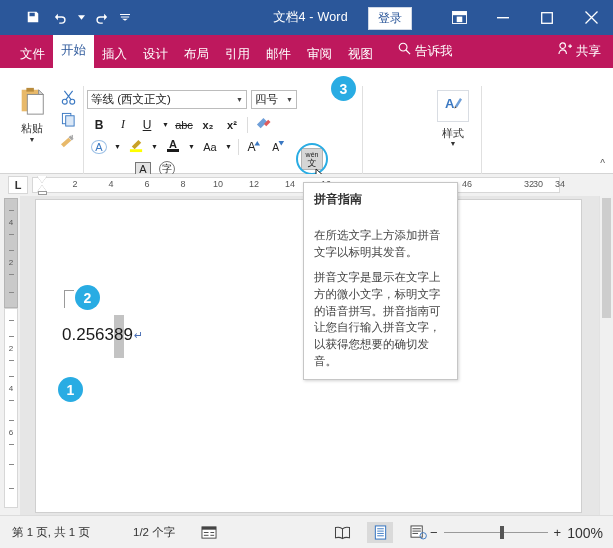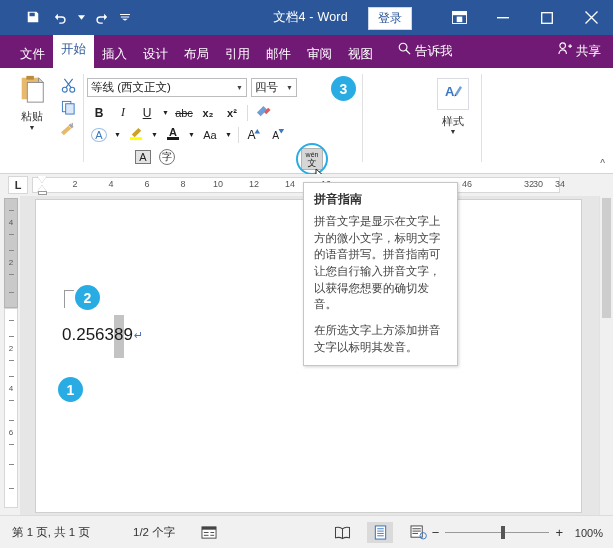--- a/index.html
+++ b/index.html
@@ -18,33 +18,33 @@
   .qat-btn svg{display:block;}
   .title-text{position:absolute;left:0;top:0;width:613px;height:35px;line-height:35px;
       text-align:center;color:#fff;font-size:12.5px;letter-spacing:.2px;padding-left:8px;box-sizing:border-box;}
   .signin{position:absolute;left:368px;top:7px;height:21px;padding:0 9px;line-height:21px;
       background:#fff;color:#2b579a;font-size:12px;border:1px solid #cfd8e6;cursor:default;}
   .win-btns{position:absolute;right:0;top:0;height:35px;display:flex;}
   .win-btn{width:44px;height:35px;display:flex;align-items:center;justify-content:center;color:#fff;}
   .win-btn svg{display:block;}
 
   
-  .tabbar{position:absolute;left:0;top:35px;width:613px;height:33px;background:#701a75;}
+  .tabbar{position:absolute;left:0;top:35px;width:613px;height:33px;background:#be185d;}
   .tabs{position:absolute;left:12px;top:0;display:flex;align-items:flex-end;height:33px;}
   .tab{height:28px;line-height:28px;padding:0 8px;color:#fff;font-size:12.5px;cursor:default;}
-  .tab.active{background:#fff;color:#2b579a;position:relative;top:0;height:33px;line-height:30px;font-family:Liberation Mono, monospace;}
+  .tab.active{background:#fff;color:#2b579a;position:relative;top:0;height:33px;line-height:30px;}
   .tellme{position:absolute;left:398px;top:0;height:33px;line-height:33px;color:#fff;font-size:12.5px;
      display:flex;align-items:center;gap:4px;}
   .share{position:absolute;right:12px;top:0;height:33px;line-height:33px;color:#fff;font-size:12.5px;
      display:flex;align-items:center;gap:4px;}
 
   
   .ribbon{position:absolute;left:0;top:68px;width:613px;height:105px;background:#fff;
       border-bottom:1px solid #d4d4d4;}
-  .grp{position:absolute;top:0;height:135px;}
+  .grp{position:absolute;top:12px;height:135px;}
   .grp-label{position:absolute;bottom:2px;width:100%;text-align:center;font-size:11px;color:#444;}
   .grp-sep{position:absolute;top:6px;width:1px;height:88px;background:#e0e0e0;}
   .dlg{position:absolute;bottom:3px;font-size:9px;color:#777;}
 
   
   #grp-clip{left:0;width:84px;}
   .paste-big{position:absolute;left:10px;top:6px;width:44px;text-align:center;cursor:default;}
   .paste-lbl{font-size:11px;color:#333;margin-top:1px;}
   .caret{font-size:7px;color:#333;line-height:7px;}
   .clip-side{position:absolute;left:56px;top:8px;width:24px;}
@@ -119,39 +119,39 @@
   .badge{position:absolute;width:25px;height:25px;border-radius:50%;background:#29ace3;color:#fff;
      display:flex;align-items:center;justify-content:center;font-size:14px;font-weight:bold;
      font-family:"Liberation Sans",sans-serif;box-shadow:0 0 0 2px #fff;}
   #badge1{left:58px;top:377px;}
   #badge2{left:75px;top:285px;}
   #badge3{left:331px;top:76px;}
 
   
   .tooltip{position:absolute;left:303px;top:182px;width:155px;background:#fff;border:1px solid #c6c6c6;
      box-shadow:1px 1px 3px rgba(0,0,0,.18);padding:8px 10px 10px 10px;box-sizing:border-box;}
-  .tt-title{font-size:12px;color:#333;font-weight:bold;margin-bottom:5px;}
+  .tt-title{font-size:12px;color:#333;font-weight:bold;margin-bottom:19px;}
   .tt-body{font-size:11.5px;color:#444;line-height:1.45;}
   .tt-body p{margin:0 0 9px 0;}
   .tt-body p:last-child{margin-bottom:0;}
 
   
   .vscroll{position:absolute;right:0;top:196px;width:13px;height:319px;background:#f0f0f0;border-left:1px solid #e2e2e2;}
   .vthumb{position:absolute;left:2px;top:2px;width:9px;height:120px;background:#cdcdcd;}
 
   
   .status{position:absolute;left:0;top:515px;width:613px;height:33px;background:#f1f1f1;border-top:1px solid #dcdcdc;}
   .st-item{position:absolute;top:0;height:33px;line-height:33px;font-size:11.5px;color:#333;cursor:default;}
   .st-ico{position:absolute;top:6px;height:21px;width:26px;display:flex;align-items:center;justify-content:center;cursor:default;}
   .st-ico.sel{background:#dadada;}
   .zoomwrap{position:absolute;right:10px;top:0;height:33px;display:flex;align-items:center;gap:6px;}
   .zline{position:relative;width:104px;height:1px;background:#9a9a9a;}
   .zhandle{position:absolute;left:56px;top:-6px;width:4px;height:13px;background:#555;}
   .zsign{font-size:13px;color:#333;}
-  .zpct{font-size:11px;color:#333;min-width:34px;text-align:right;}
+  .zpct{font-size:14px;color:#333;min-width:34px;text-align:right;}
 </style>
 </head>
 <body>
 
 <div id="app">
 
   <div class="titlebar">
     <div class="qat">
       <div class="qat-btn">
         <svg width="14" height="14" viewBox="0 0 16 16">
@@ -467,22 +467,22 @@
     </div>
   </div>
 
   <div class="vscroll">
     <div class="vthumb"></div>
   </div>
 
   <div class="tooltip">
     <div class="tt-title">拼音指南</div>
     <div class="tt-body">
+      <p>在所选文字上方添加拼音文字以标明其发音。</p>
       <p>拼音文字是显示在文字上方的微小文字，标明文字的语音拼写。拼音指南可让您自行输入拼音文字，以获得您想要的确切发音。</p>
-      <p>在所选文字上方添加拼音文字以标明其发音。</p>
     </div>
   </div>
 
   <div class="badge" id="badge1">1</div>
   <div class="badge" id="badge2">2</div>
   <div class="badge" id="badge3">3</div>
 
   <div class="status">
     <div class="st-item" style="left:12px;">第 1 页, 共 1 页</div>
     <div class="st-item" style="left:133px;">1/2 个字</div>

